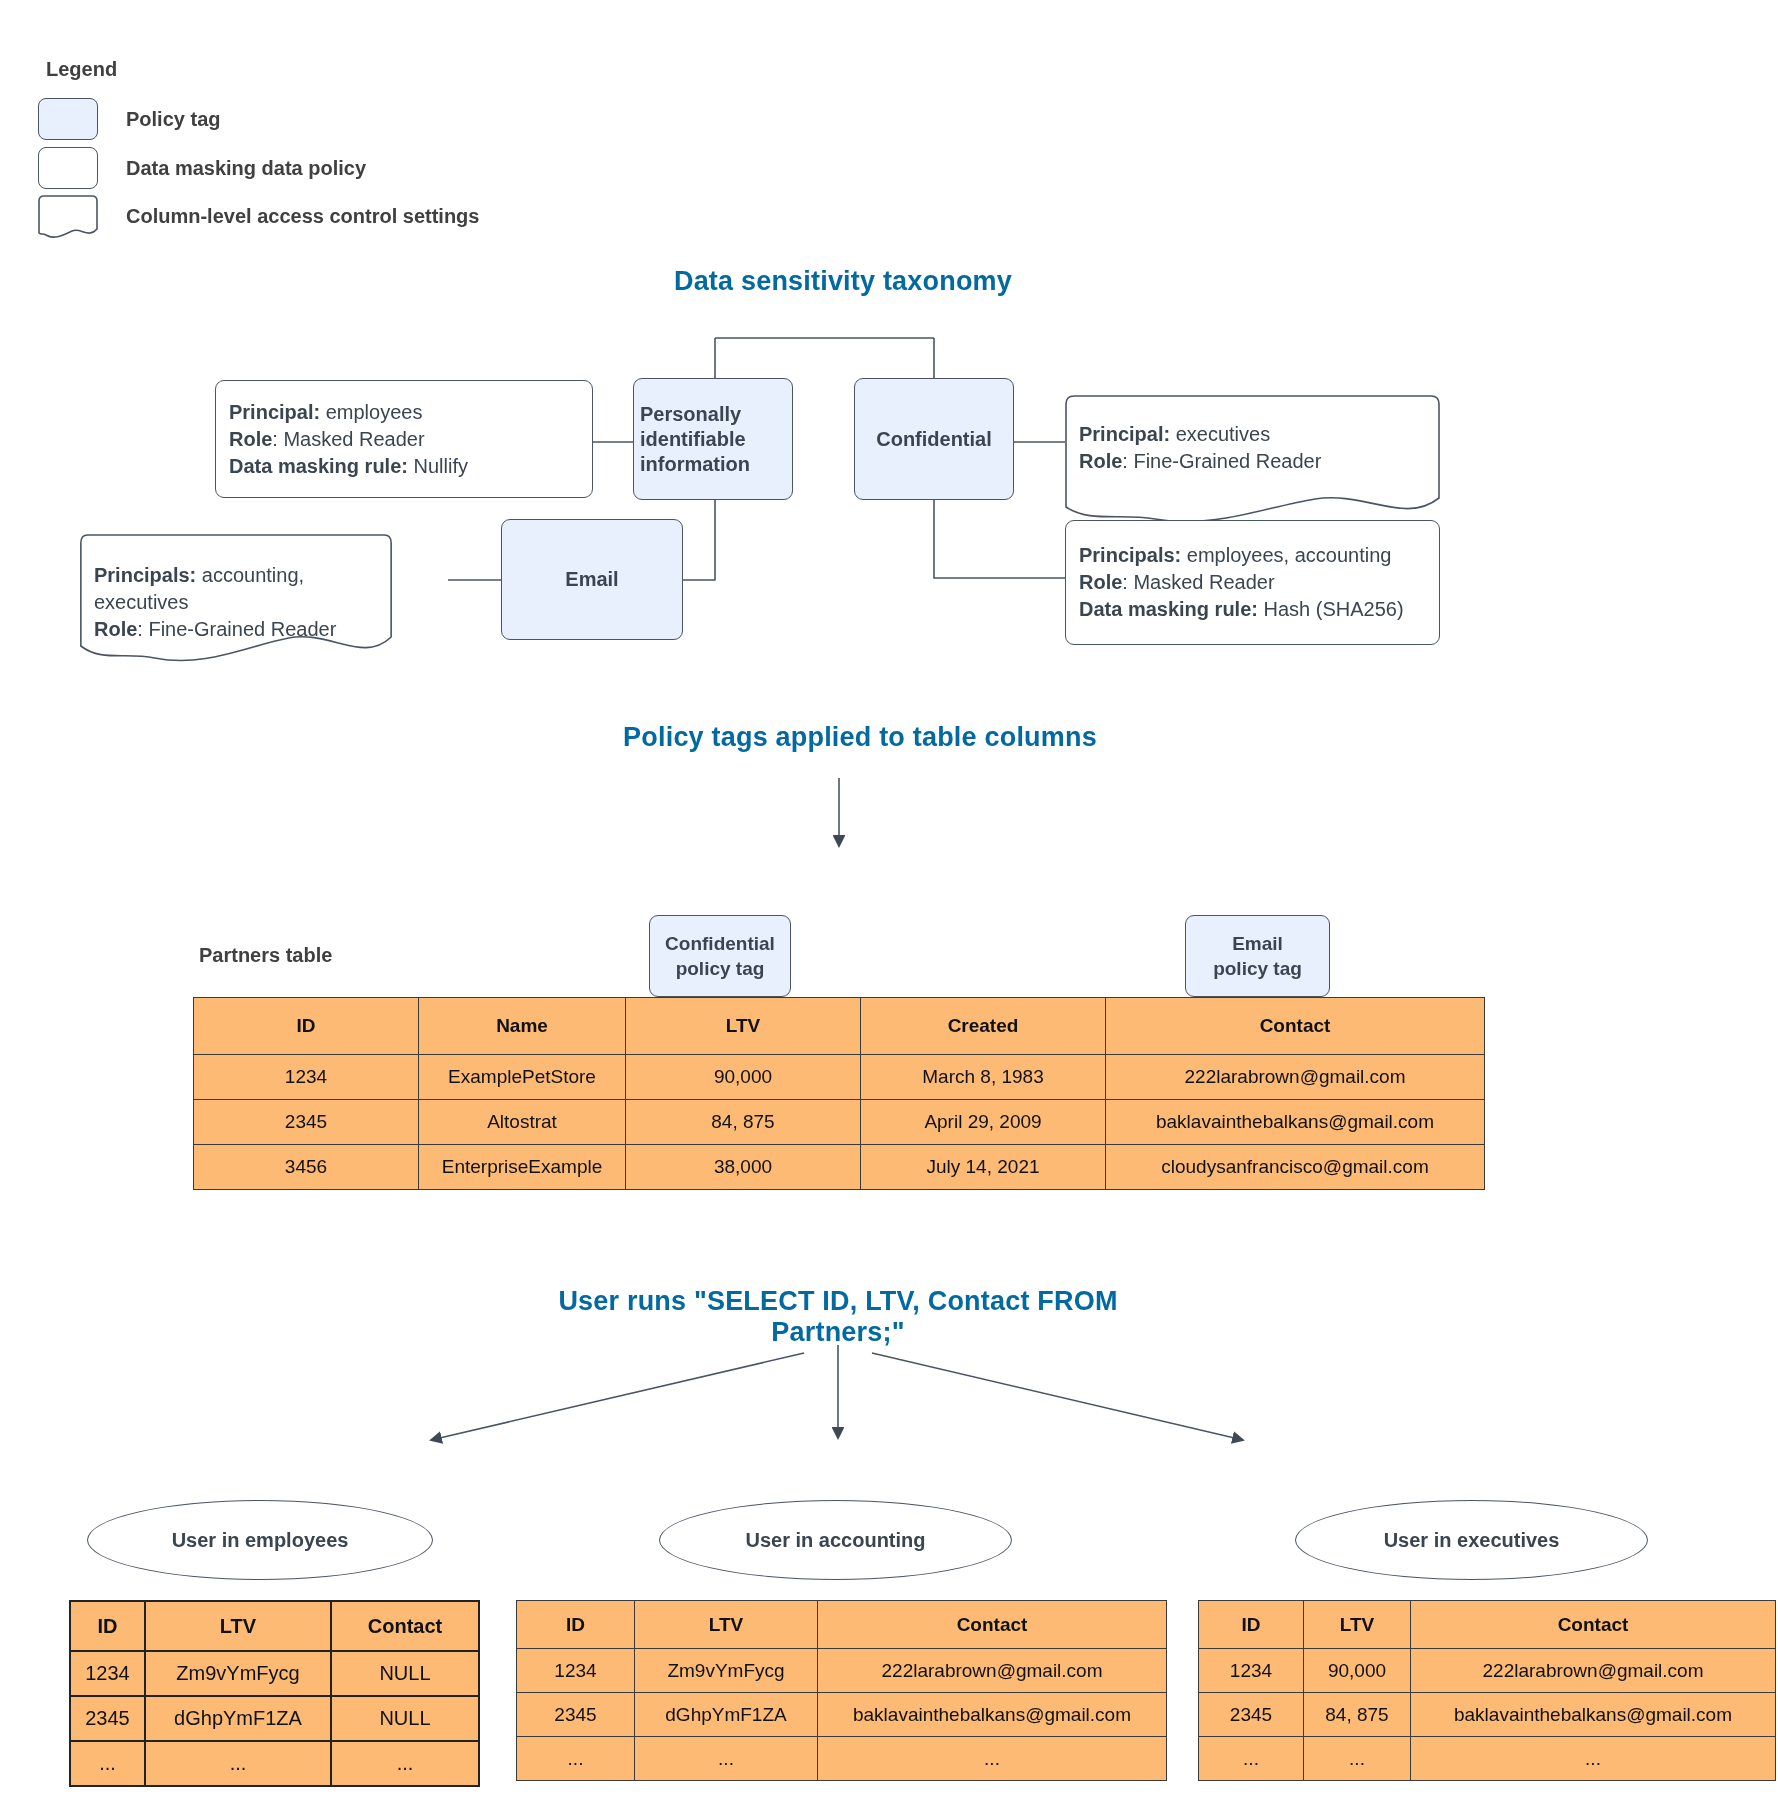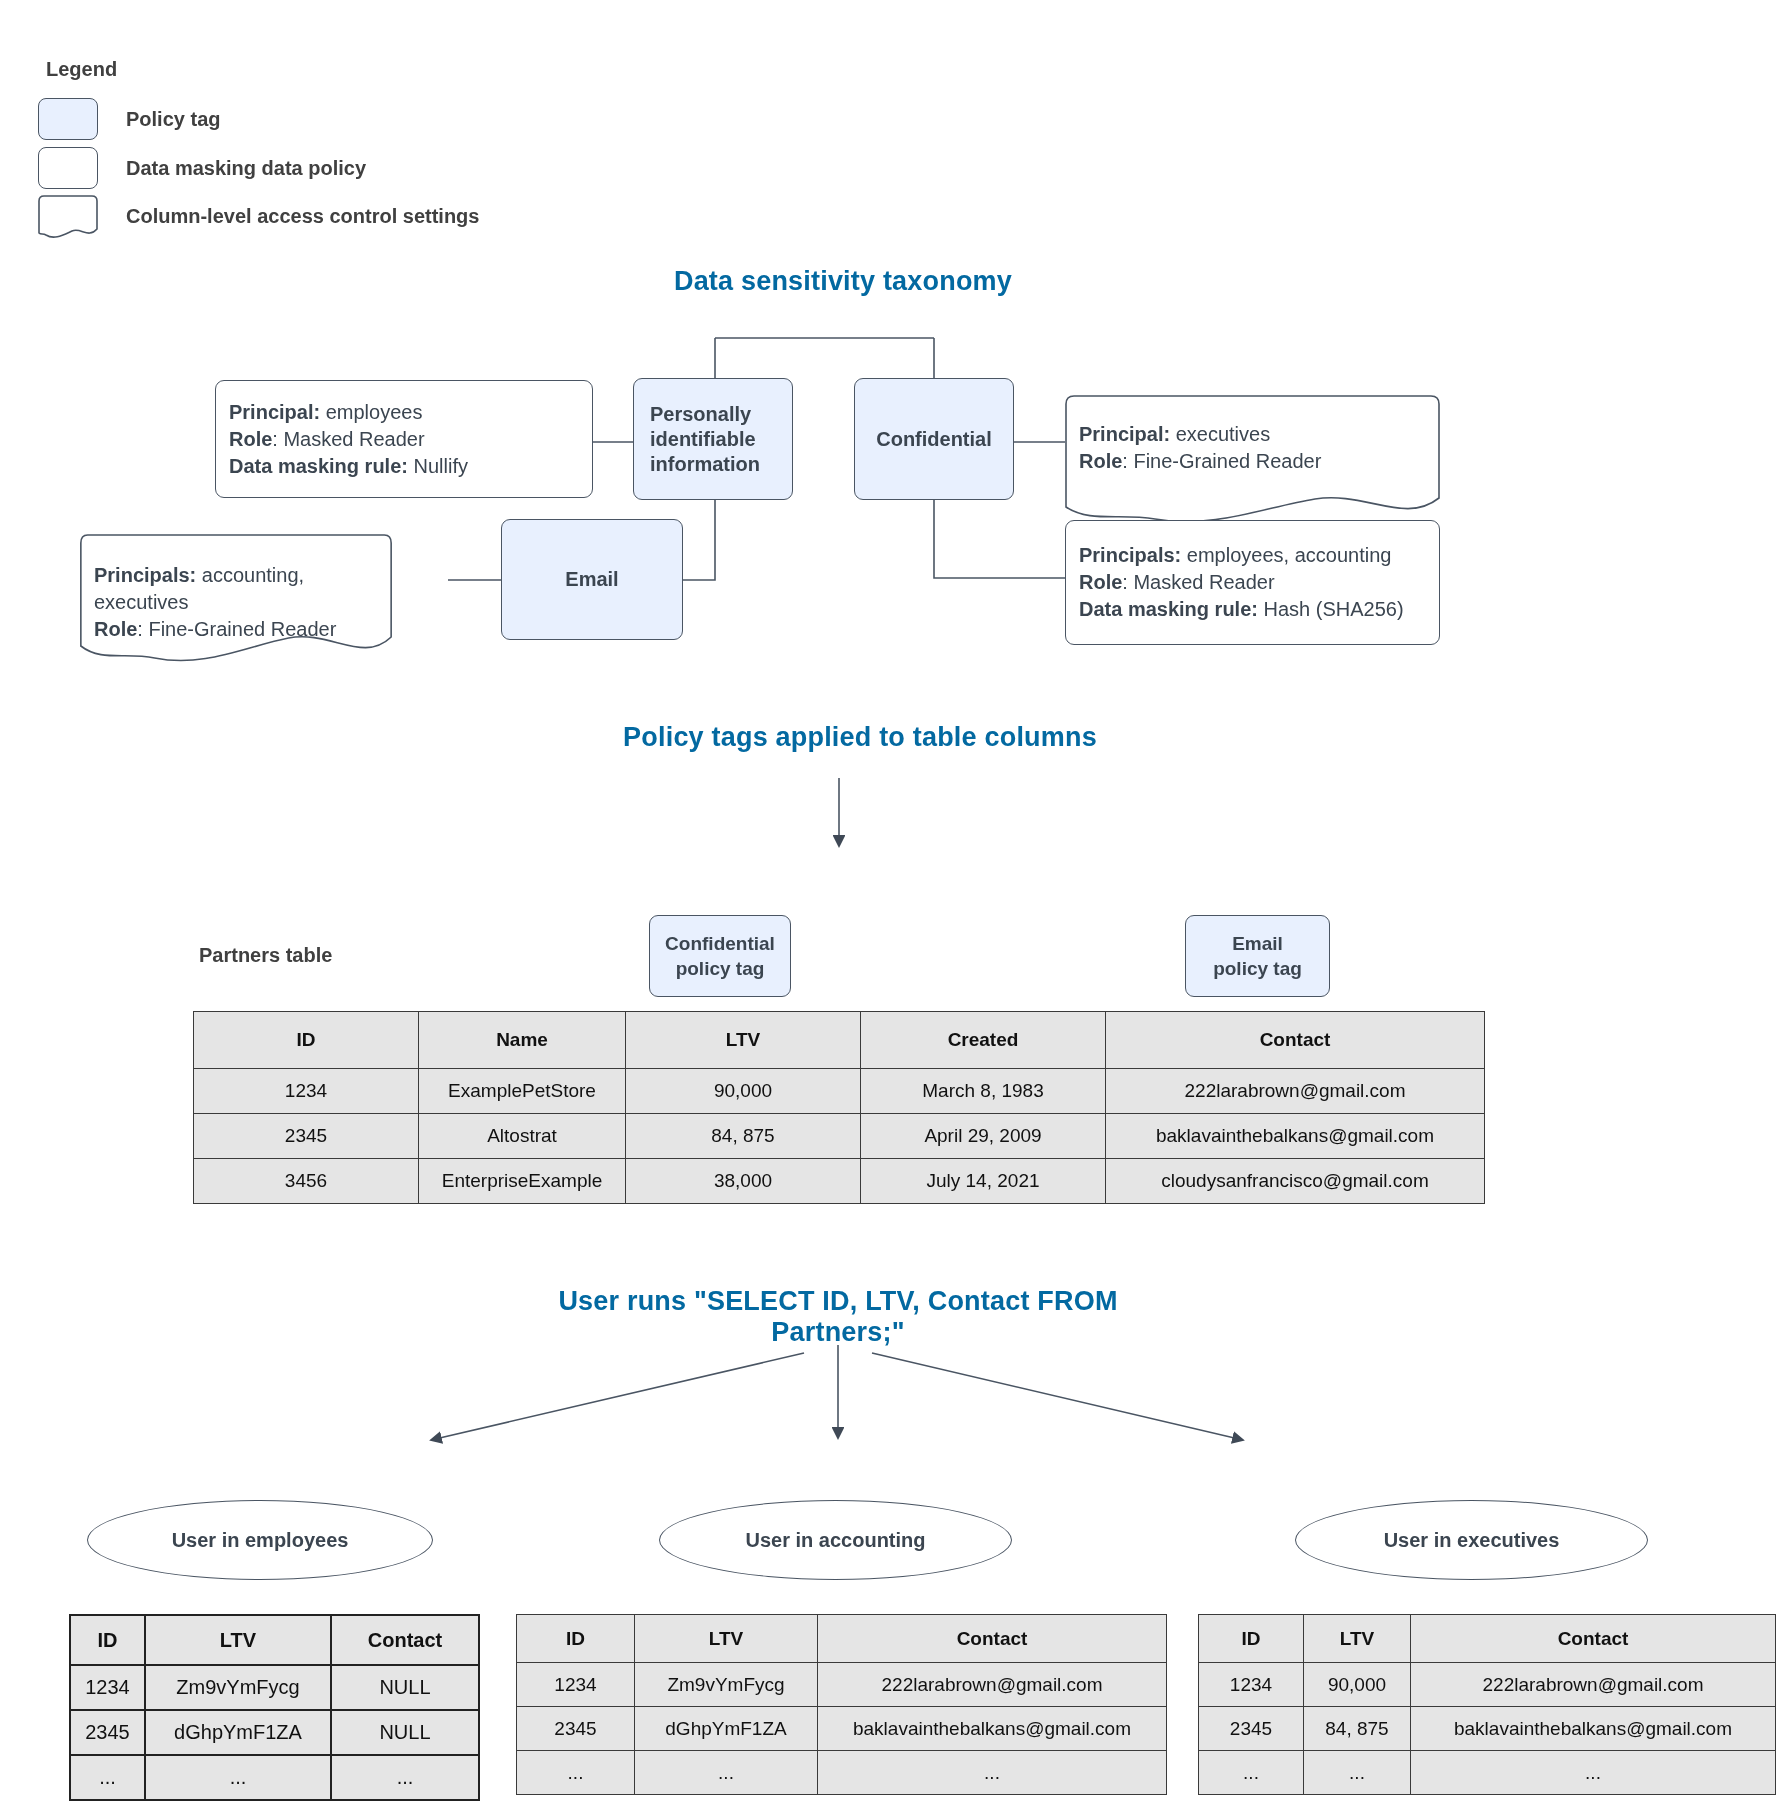--- a/index.html
+++ b/index.html
@@ -1,31 +1,31 @@
 <!DOCTYPE html>
 <html><head>
 <meta charset="utf-8">
 <style>
   html,body{margin:0;padding:0;background:#ffffff;}
   body{font-family:"Liberation Sans", sans-serif;}
   .canvas{position:relative;width:1778px;height:1812px;background:#fff;overflow:hidden;}
   .abs{position:absolute;}
   .title{font-weight:bold;font-size:27px;color:#0369a1;text-align:center;letter-spacing:.2px;}
   .node{background:#e8f0fe;border:1.6px solid #4a5563;border-radius:9px;display:flex;flex-direction:column;justify-content:center;color:#3b4550;font-weight:bold;font-size:20px;line-height:25px;box-sizing:border-box;}
-  .node.left-text{padding-left:16px;align-items:flex-start;text-align:left;}
+  .node.left-text{padding-left:6px;align-items:flex-start;text-align:left;}
   .node.center-text{align-items:center;text-align:center;}
   .policy-box{background:#fff;border:1.6px solid #4a5563;border-radius:9px;display:flex;flex-direction:column;justify-content:center;padding-left:13px;box-sizing:border-box;color:#3b4550;font-size:20px;line-height:27px;}
   .policy-box .b,.shape-text .b{font-weight:bold;}
   .shape-wrap{position:absolute;margin-top:15px;}
   .shape-wrap svg{position:absolute;left:0;top:0;width:100%;height:100%;}
   .shape-wrap svg path{fill:#ffffff;stroke:#4a5563;stroke-width:1.6;vector-effect:non-scaling-stroke;}
   .shape-text{position:absolute;left:14px;right:8px;color:#3b4550;font-size:20px;line-height:27px;}
   .tag{background:#e8f0fe;border:1.6px solid #4a5563;border-radius:9px;display:flex;flex-direction:column;justify-content:center;align-items:center;color:#3b4550;font-weight:bold;font-size:19px;line-height:25px;box-sizing:border-box;text-align:center;}
   .lbl{font-weight:bold;font-size:20px;color:#404040;}
-  table{border-collapse:collapse;table-layout:fixed;background:#e5e5e5;color:#111;font-size:19px;margin-top:14px;}
+  table{border-collapse:collapse;table-layout:fixed;background:#fdba74;color:#111;font-size:19px;}
   th,td{border:1.5px solid #3a3a3a;text-align:center;padding:0 4px;overflow:hidden;white-space:nowrap;}
   th{font-weight:bold;color:#111;}
   .t-partners{width:1246px;}
   .t-partners thead tr{height:57px;}
   .t-partners tbody tr{height:45px;}
   .t-partners th:nth-child(1),.t-partners td:nth-child(1){width:216px;}
   .t-partners th:nth-child(2),.t-partners td:nth-child(2){width:198px;}
   .t-partners th:nth-child(3),.t-partners td:nth-child(3){width:226px;}
   .t-partners th:nth-child(4),.t-partners td:nth-child(4){width:236px;}
   .t-partners th:nth-child(5),.t-partners td:nth-child(5){width:370px;}

